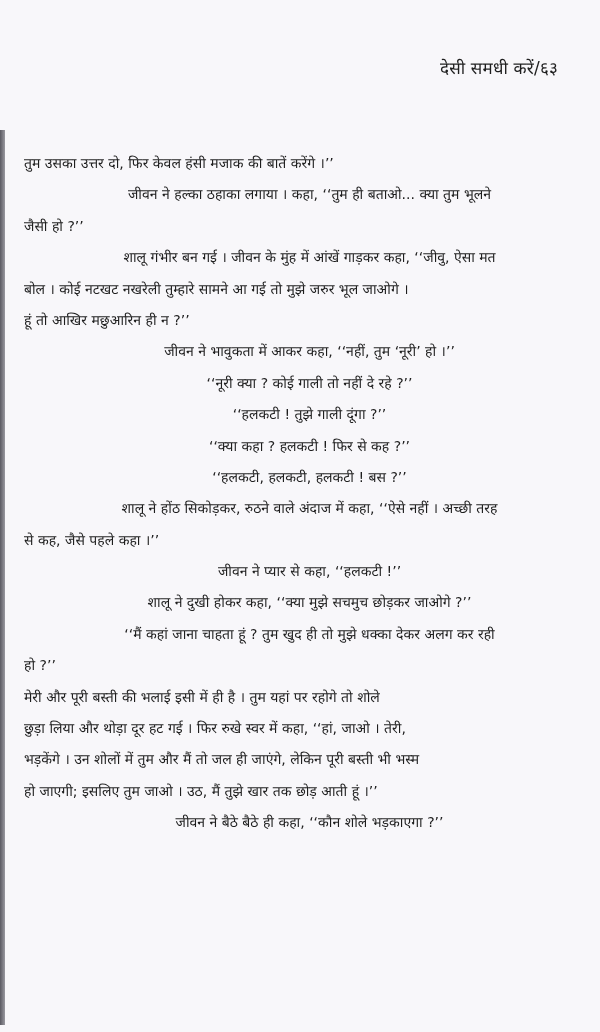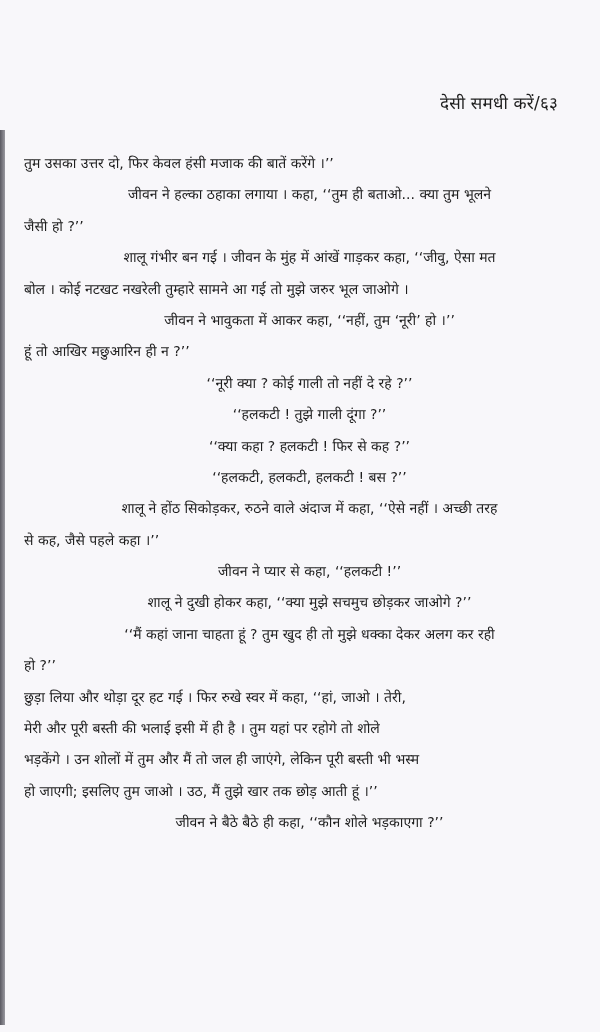--- a/index.html
+++ b/index.html
@@ -9,21 +9,21 @@
     position: relative;
     font-family: "DejaVu Sans", sans-serif;
     color: #1e1e1e;
   }
   .left-edge {
     position: absolute; left: 0; top: 130px; width: 5px; height: 895px;
     background: linear-gradient(to right, #5b5a62, #9a99a0);
   }
   .header {
     position: absolute; top: 56px; right: 42px;
-    font-size: 17px; letter-spacing: 0.2px; margin-top: 35px;
+    font-size: 17px; letter-spacing: 0.2px;
   }
   .page {
     position: absolute; left: 24px; top: 148px; width: 540px;
   }
   .line {
     height: 31.4px; line-height: 31.4px;
     font-size: 14px; white-space: nowrap;
   }
   .indent { padding-left: 31px; text-align: center; }
 </style>
@@ -33,30 +33,30 @@
 <div class="left-edge"></div>
 
 <div class="header">देसी समधी करें/६३</div>
 
 <div class="page">
   <div class="line">तुम उसका उत्तर दो, फिर केवल हंसी मजाक की बातें करेंगे ।’’</div>
   <div class="line indent">जीवन ने हल्का ठहाका लगाया । कहा, ‘‘तुम ही बताओ... क्या तुम भूलने</div>
   <div class="line">जैसी हो ?’’</div>
   <div class="line indent">शालू गंभीर बन गई । जीवन के मुंह में आंखें गाड़कर कहा, ‘‘जीवु, ऐसा मत</div>
   <div class="line">बोल । कोई नटखट नखरेली तुम्हारे सामने आ गई तो मुझे जरुर भूल जाओगे ।</div>
+  <div class="line">हूं तो आखिर मछुआरिन ही न ?’’</div>
   <div class="line indent">जीवन ने भावुकता में आकर कहा, ‘‘नहीं, तुम ‘नूरी’ हो ।’’</div>
-  <div class="line">हूं तो आखिर मछुआरिन ही न ?’’</div>
   <div class="line indent">‘‘नूरी क्या ? कोई गाली तो नहीं दे रहे ?’’</div>
   <div class="line indent">‘‘हलकटी ! तुझे गाली दूंगा ?’’</div>
   <div class="line indent">‘‘क्या कहा ? हलकटी ! फिर से कह ?’’</div>
   <div class="line indent">‘‘हलकटी, हलकटी, हलकटी ! बस ?’’</div>
   <div class="line indent">शालू ने होंठ सिकोड़कर, रुठने वाले अंदाज में कहा, ‘‘ऐसे नहीं । अच्छी तरह</div>
   <div class="line">से कह, जैसे पहले कहा ।’’</div>
   <div class="line indent">जीवन ने प्यार से कहा, ‘‘हलकटी !’’</div>
   <div class="line indent">शालू ने दुखी होकर कहा, ‘‘क्या मुझे सचमुच छोड़कर जाओगे ?’’</div>
   <div class="line indent">‘‘मैं कहां जाना चाहता हूं ? तुम खुद ही तो मुझे धक्का देकर अलग कर रही</div>
   <div class="line">हो ?’’</div>
+  <div class="line">मेरी और पूरी बस्ती की भलाई इसी में ही है । तुम यहां पर रहोगे तो शोले</div>
   <div class="line">छुड़ा लिया और थोड़ा दूर हट गई । फिर रुखे स्वर में कहा, ‘‘हां, जाओ । तेरी,</div>
-  <div class="line">मेरी और पूरी बस्ती की भलाई इसी में ही है । तुम यहां पर रहोगे तो शोले</div>
   <div class="line">भड़केंगे । उन शोलों में तुम और मैं तो जल ही जाएंगे, लेकिन पूरी बस्ती भी भस्म</div>
   <div class="line">हो जाएगी; इसलिए तुम जाओ । उठ, मैं तुझे खार तक छोड़ आती हूं ।’’</div>
   <div class="line indent">जीवन ने बैठे बैठे ही कहा, ‘‘कौन शोले भड़काएगा ?’’</div>
 </div>
 
 </body></html>

